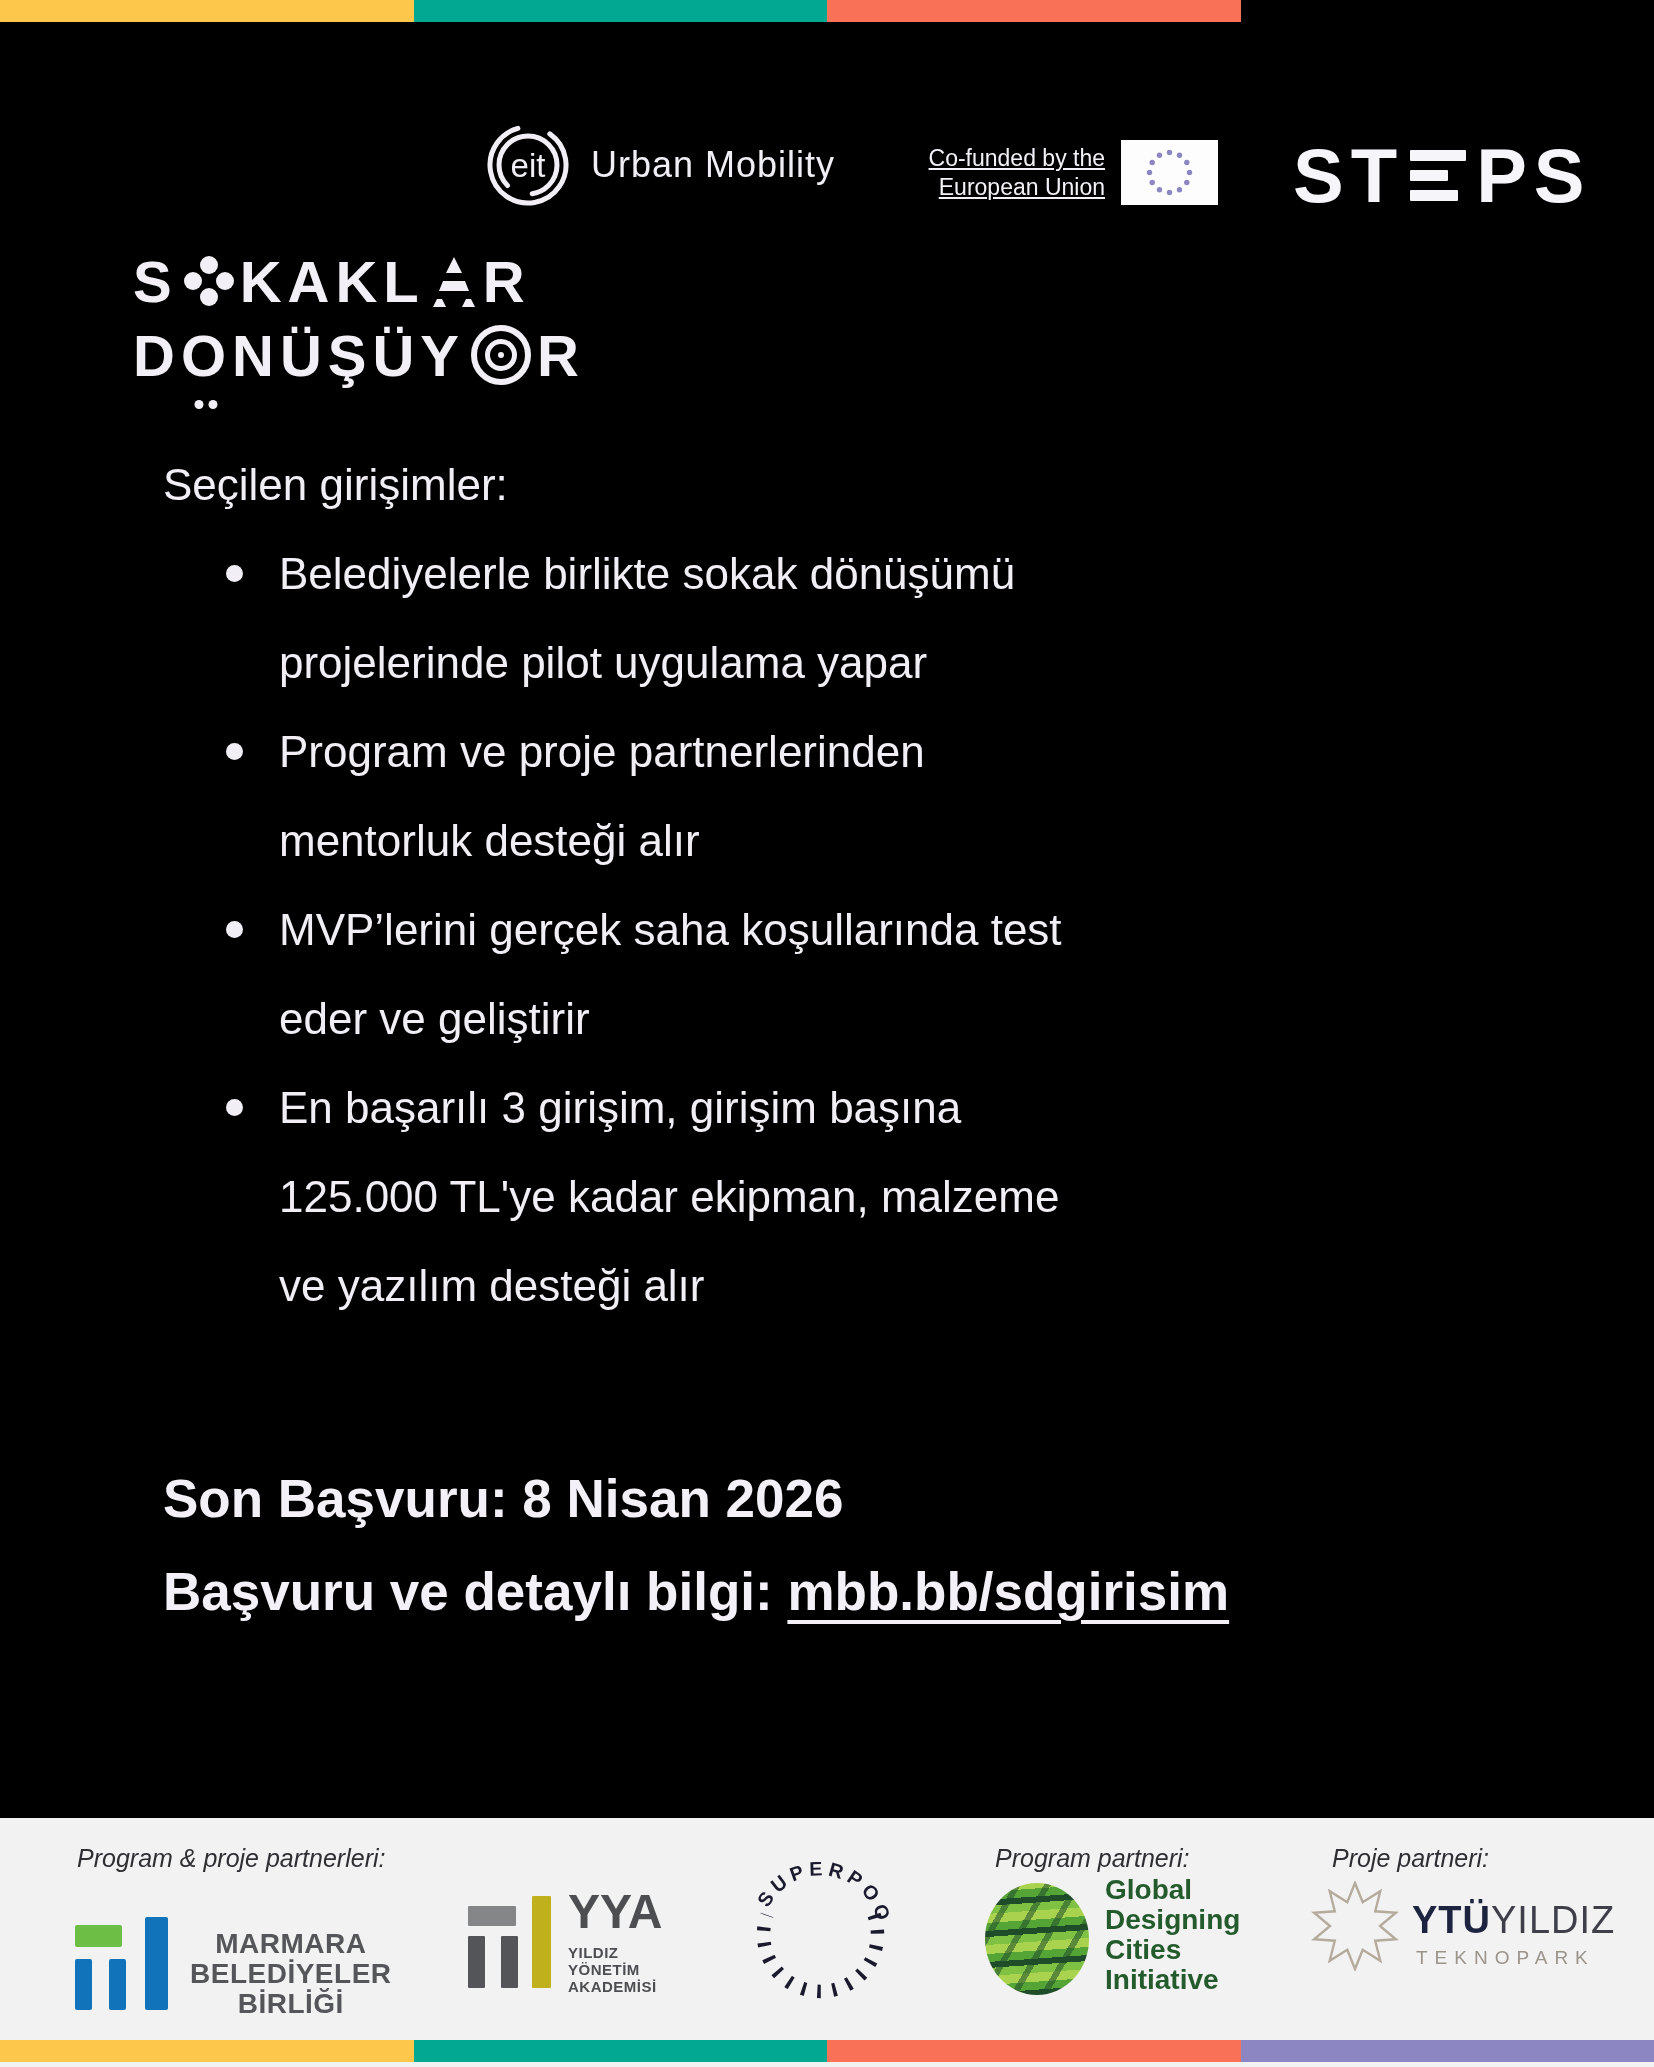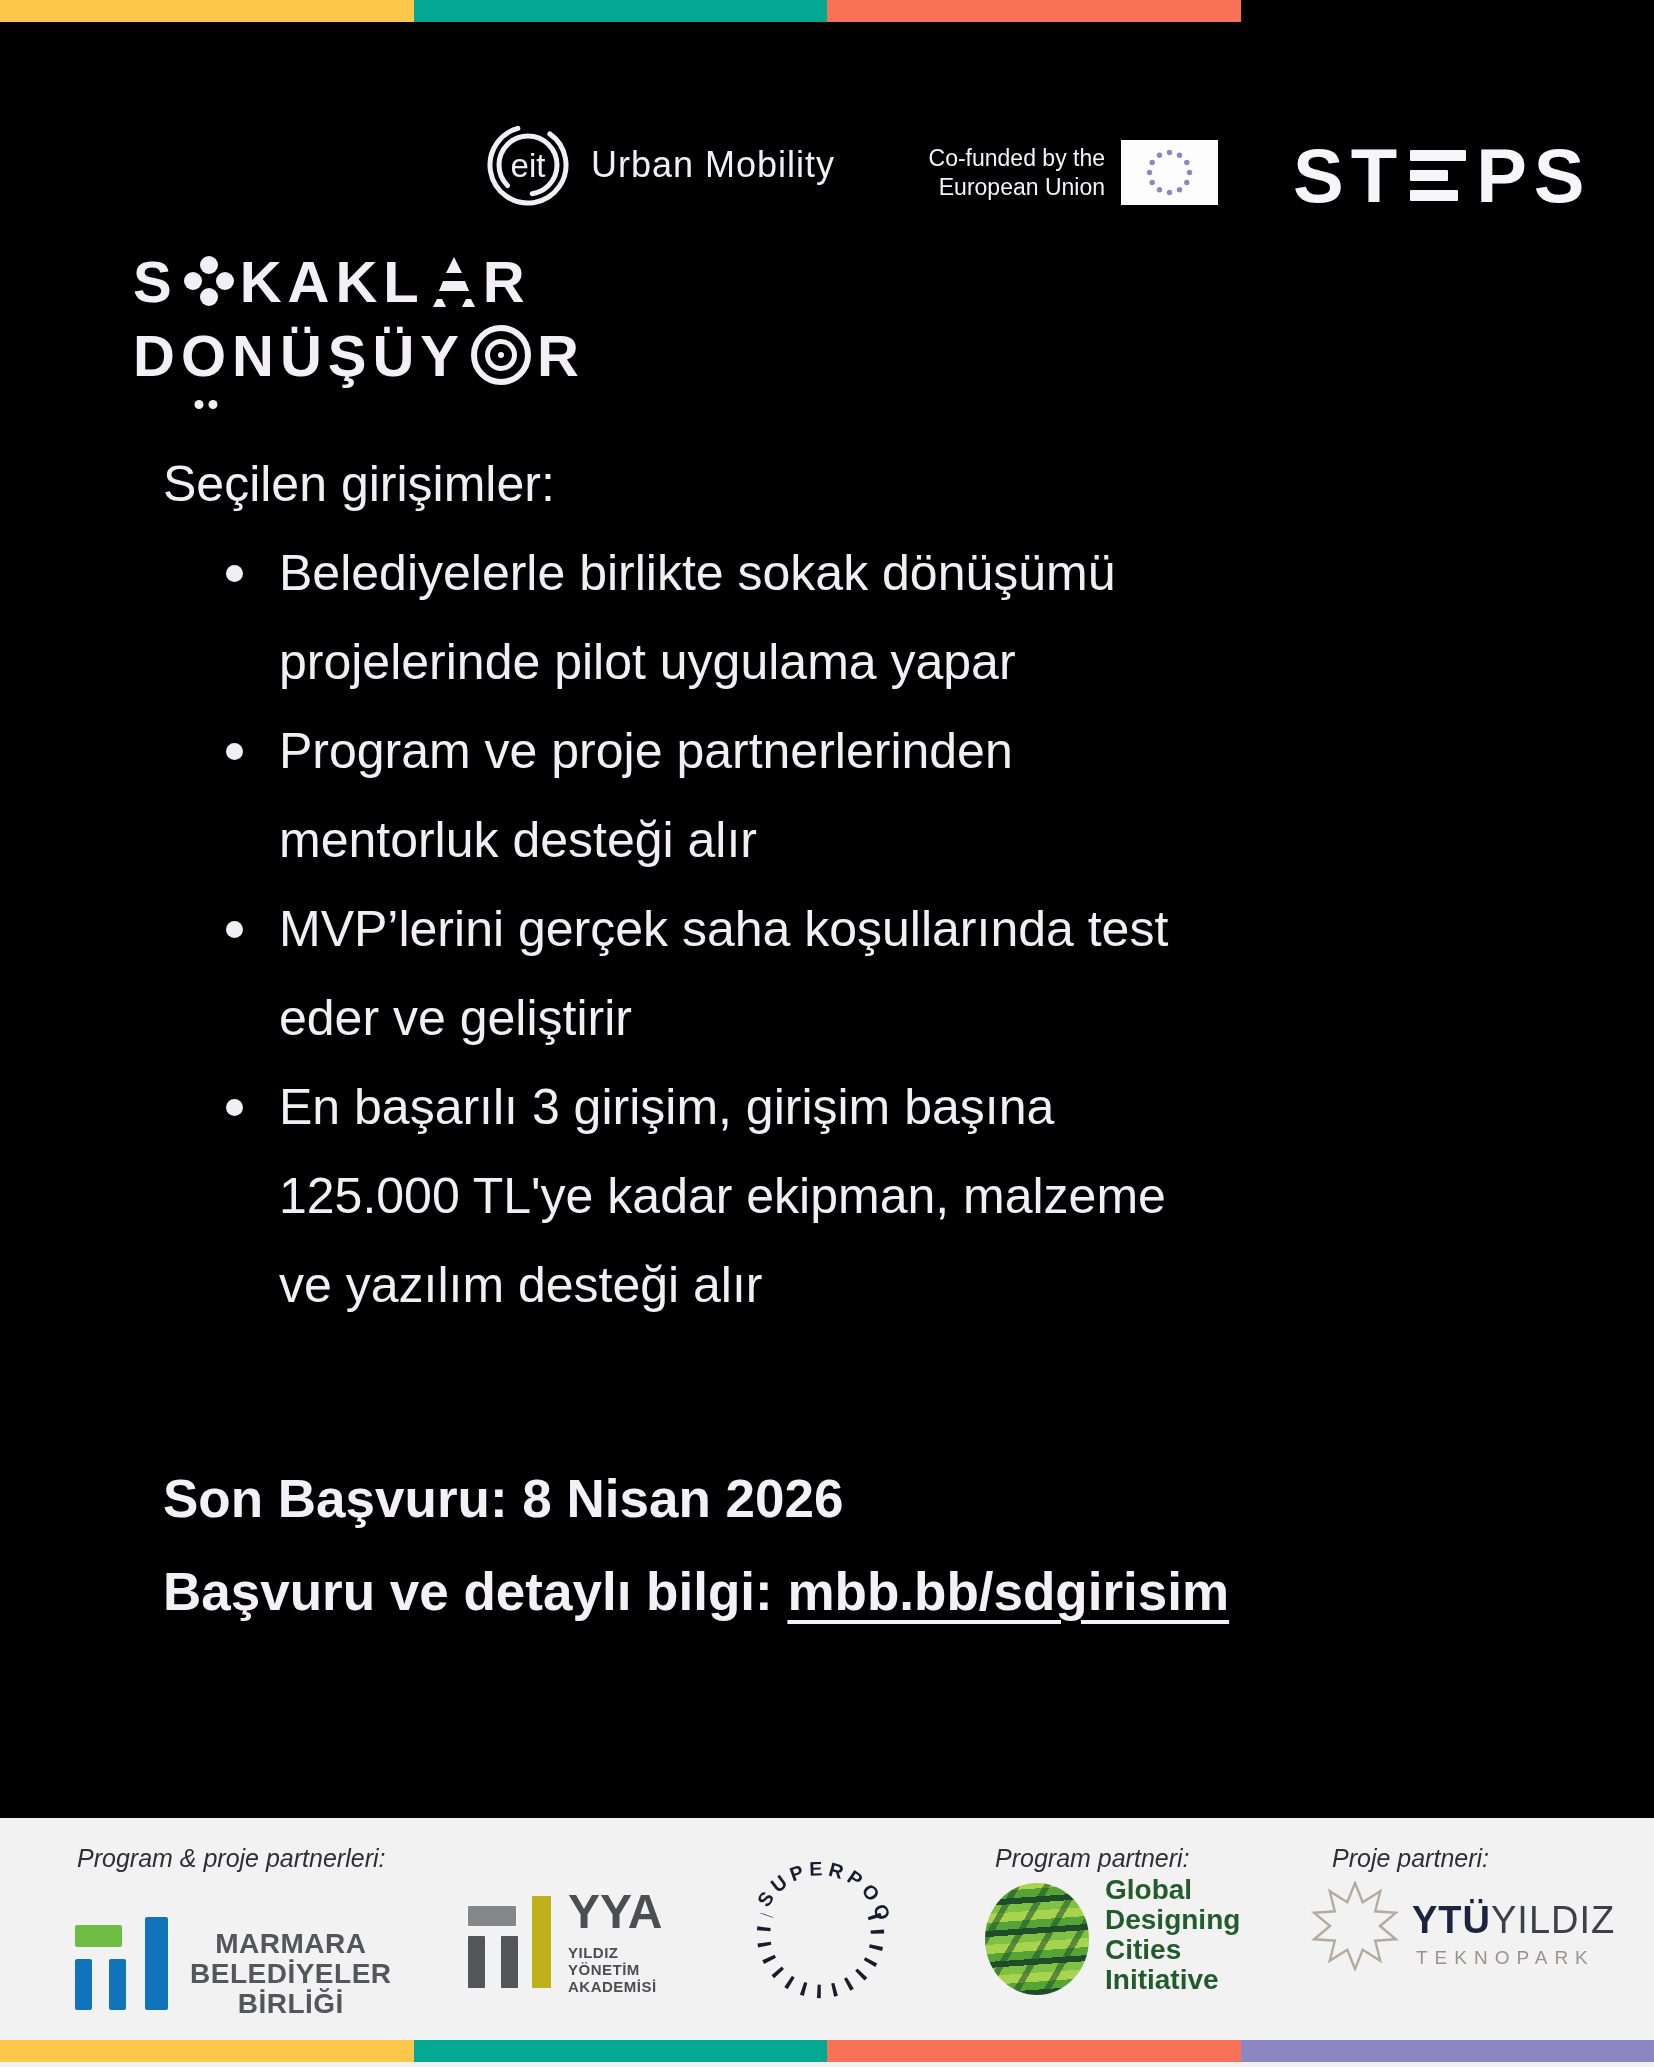--- a/index.html
+++ b/index.html
@@ -16,21 +16,21 @@
   .seg.yellow{background:#FDC74C;}
   .seg.teal{background:#03A893;}
   .seg.orange{background:#F97157;}
   .seg.purple{background:#8C86C2;}
   .seg.blank{background:transparent;}
   
   .eit-logo{position:absolute;left:483px;top:120px;display:flex;align-items:center;}
   .eit-logo svg{display:block;}
   .eit-wordmark{font-size:36px;font-weight:400;letter-spacing:1px;color:#F1EFF5;margin-left:18px;}
   .eu-block{position:absolute;left:915px;top:140px;display:flex;align-items:center;}
-  .eu-text{width:190px;text-align:right;font-size:23px;line-height:29px;font-weight:400;color:#F4F2F8;}
+  .eu-text{width:190px;text-align:right;font-size:23px;line-height:29px;font-weight:400;color:#F4F2F8;text-decoration:underline;}
   .eu-flag{margin-left:16px;width:97px;height:65px;background:#FDFDFE;position:relative;}
   .steps-logo{position:absolute;left:1293px;top:132px;display:flex;align-items:center;
     font-size:76px;font-weight:600;letter-spacing:7px;color:#F6F5FA;}
   .steps-e{display:inline-flex;flex-direction:column;justify-content:center;gap:9px;margin:0 10px 0 6px;}
   .steps-e i{display:block;height:11px;background:#F6F5FA;border-radius:1px;}
   .steps-e i.b1{width:56px;}
   .steps-e i.b2{width:38px;align-self:flex-start;}
   .steps-e i.b3{width:48px;align-self:flex-start;}
   
   .brand{position:absolute;left:133px;top:250px;color:#F2F0F6;}
@@ -46,21 +46,21 @@
   .cone{width:46px;height:52px;margin:0 6px;}
   .o-under{position:relative;display:inline-block;}
   .o-under .udots{position:absolute;left:50%;bottom:-20px;transform:translateX(-50%);display:flex;gap:5px;}
   .o-under .udots i{width:9px;height:9px;border-radius:50%;background:#F2F0F6;display:block;}
   .bullseye{width:48px;height:48px;border:6px solid #F2F0F6;border-radius:50%;margin:0 6px;
     display:flex;align-items:center;justify-content:center;}
   .bullseye .mid{width:22px;height:22px;border:5px solid #F2F0F6;border-radius:50%;
     display:flex;align-items:center;justify-content:center;}
   .bullseye .dot{width:6px;height:6px;border-radius:50%;background:#F2F0F6;}
   
-  .content{position:absolute;left:163px;top:440px;width:1300px;font-size:50px;line-height:89px;color:#F1EFF5;}
+  .content{position:absolute;left:163px;top:440px;width:1300px;font-size:44px;line-height:89px;color:#F1EFF5;}
   .heading{font-weight:400;}
   .bullet{display:flex;}
   .bullet .dot{flex:0 0 auto;width:17px;height:17px;border-radius:50%;background:#F1EFF5;margin:36px 0 0 63px;}
   .bullet .lines{margin-left:36px;}
   .deadline{position:absolute;left:163px;top:1452px;font-size:53px;line-height:93px;font-weight:700;color:#F3F1F7;}
   .deadline a{color:#F3F1F7;text-decoration:underline;text-decoration-thickness:4px;text-underline-offset:10px;}
   
   .footer{position:absolute;left:0;top:1818px;width:1654px;height:249px;background:#F3F2F2;color:#303036;}
   .flabel{position:absolute;font-style:italic;font-size:25px;font-weight:500;color:#2E2E33;}
   .flabel.l1{left:77px;top:26px;}

